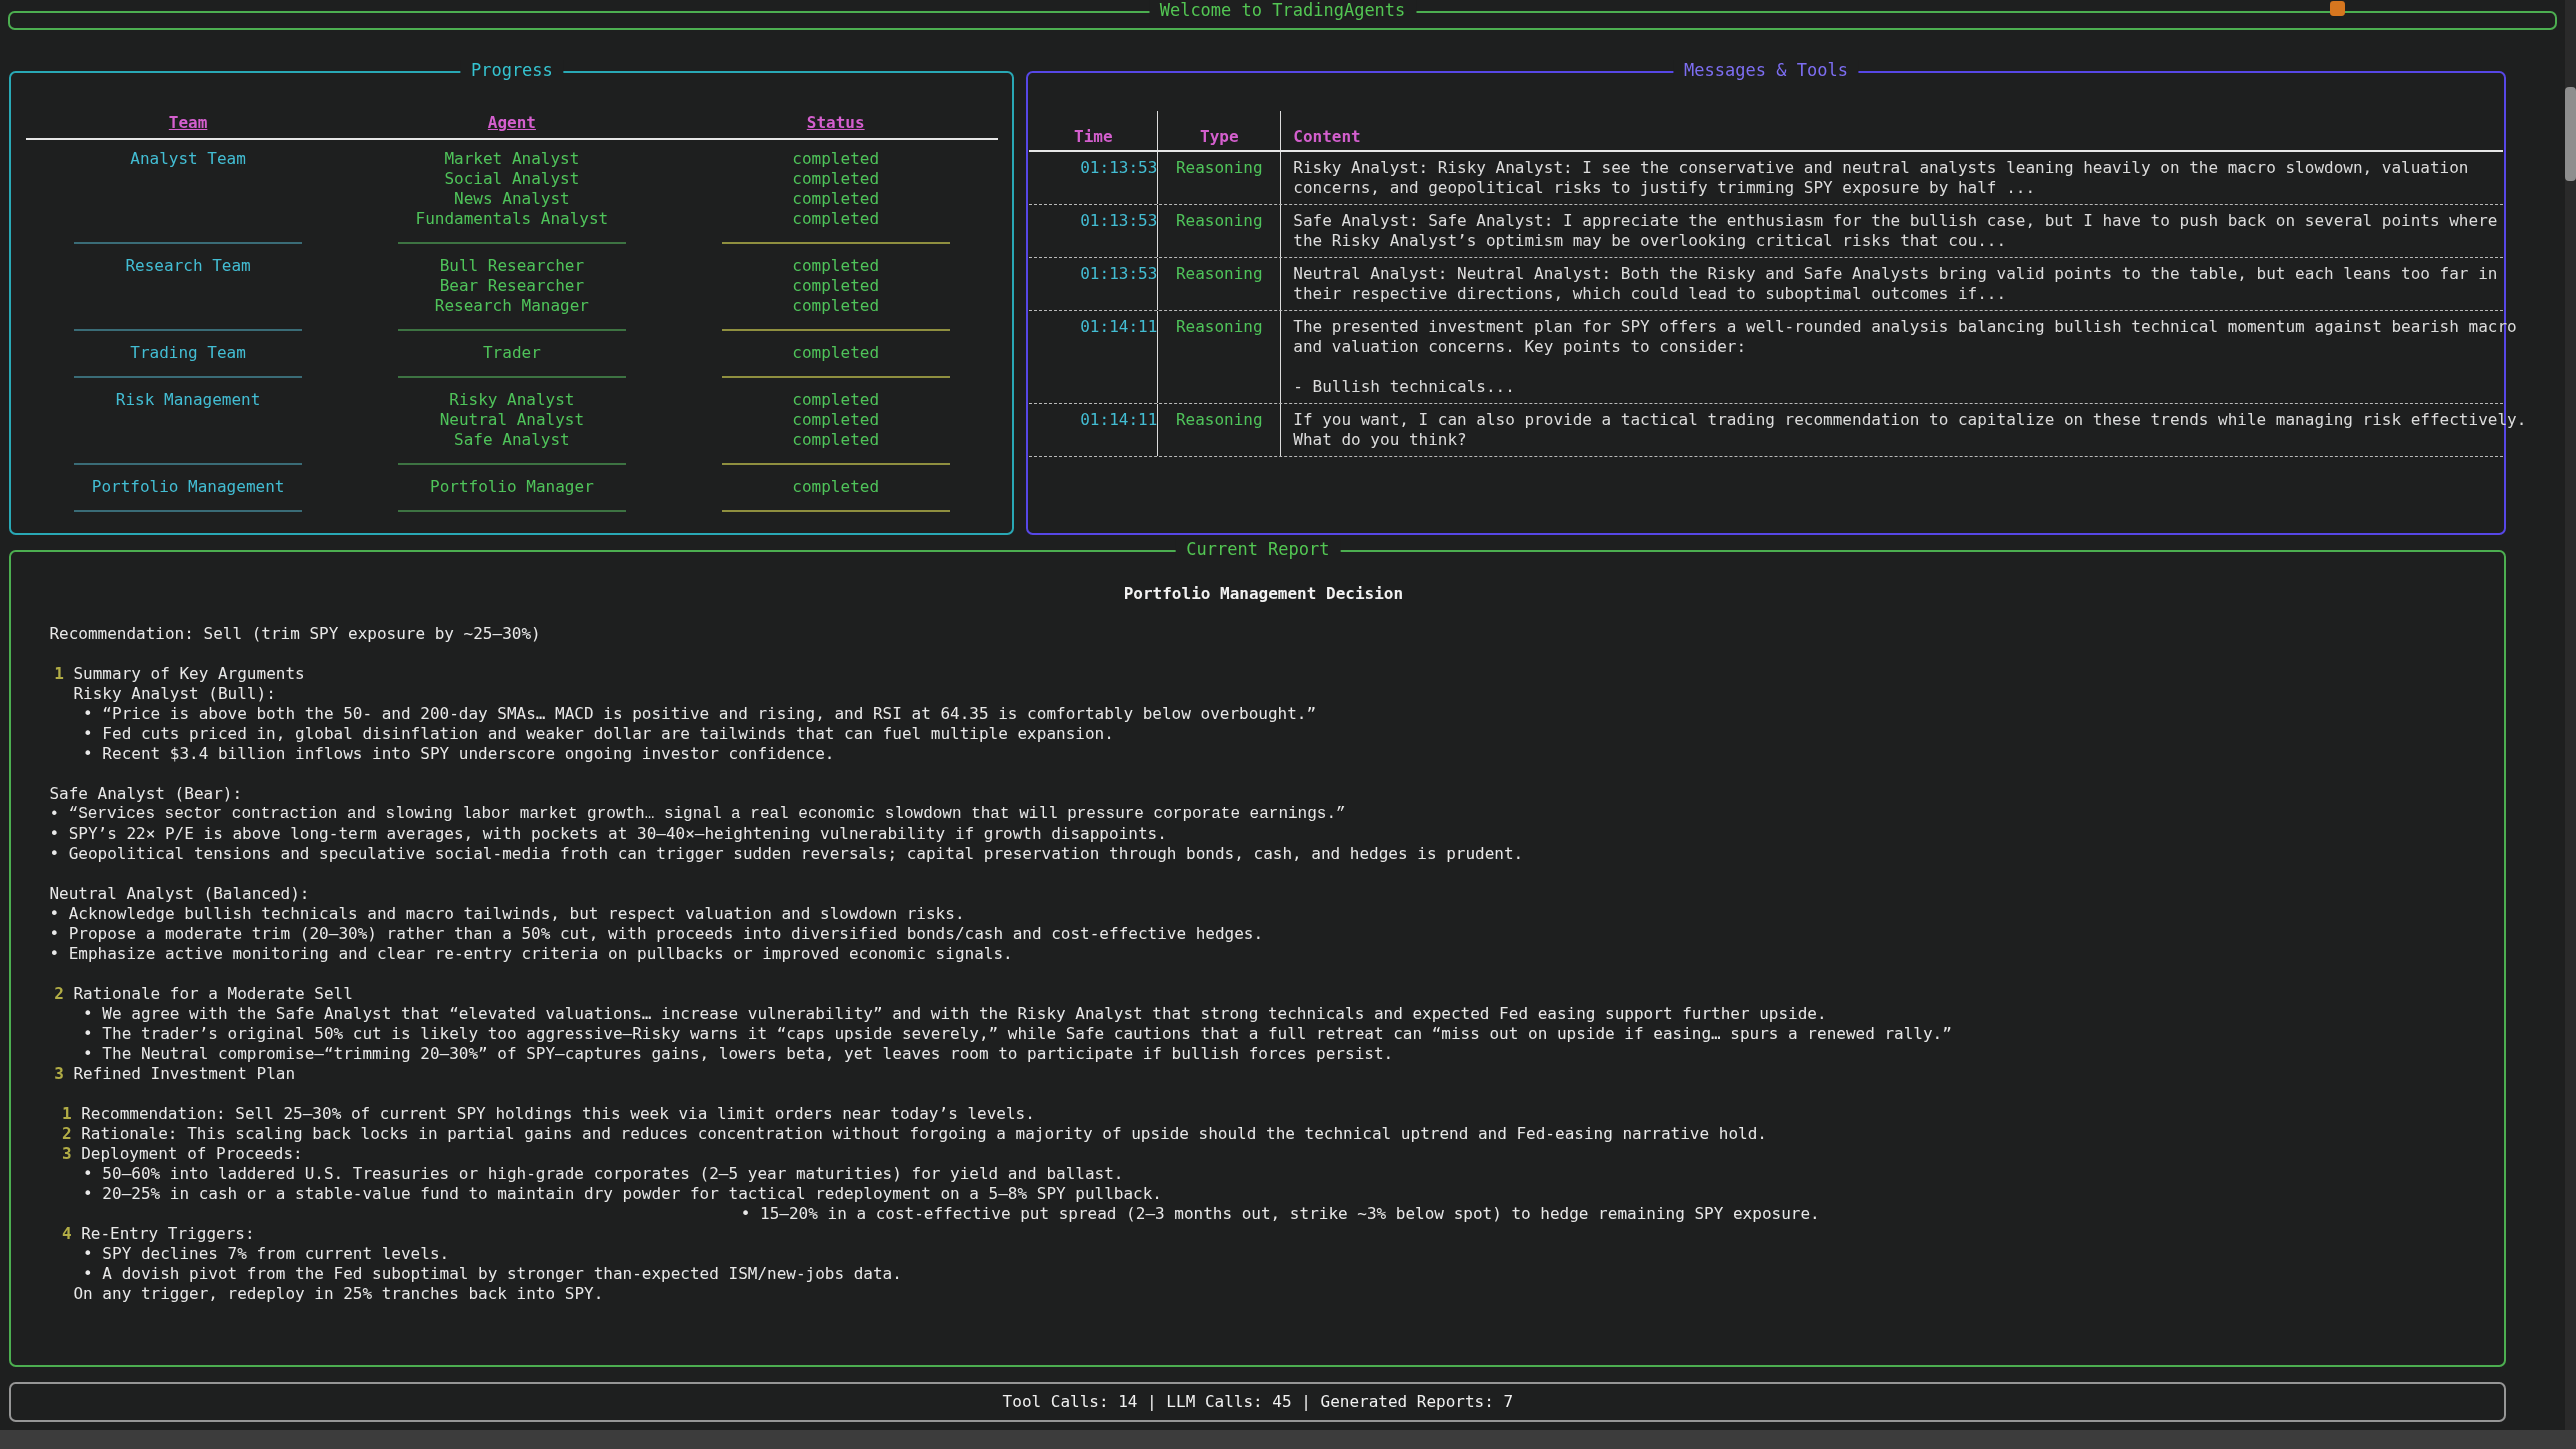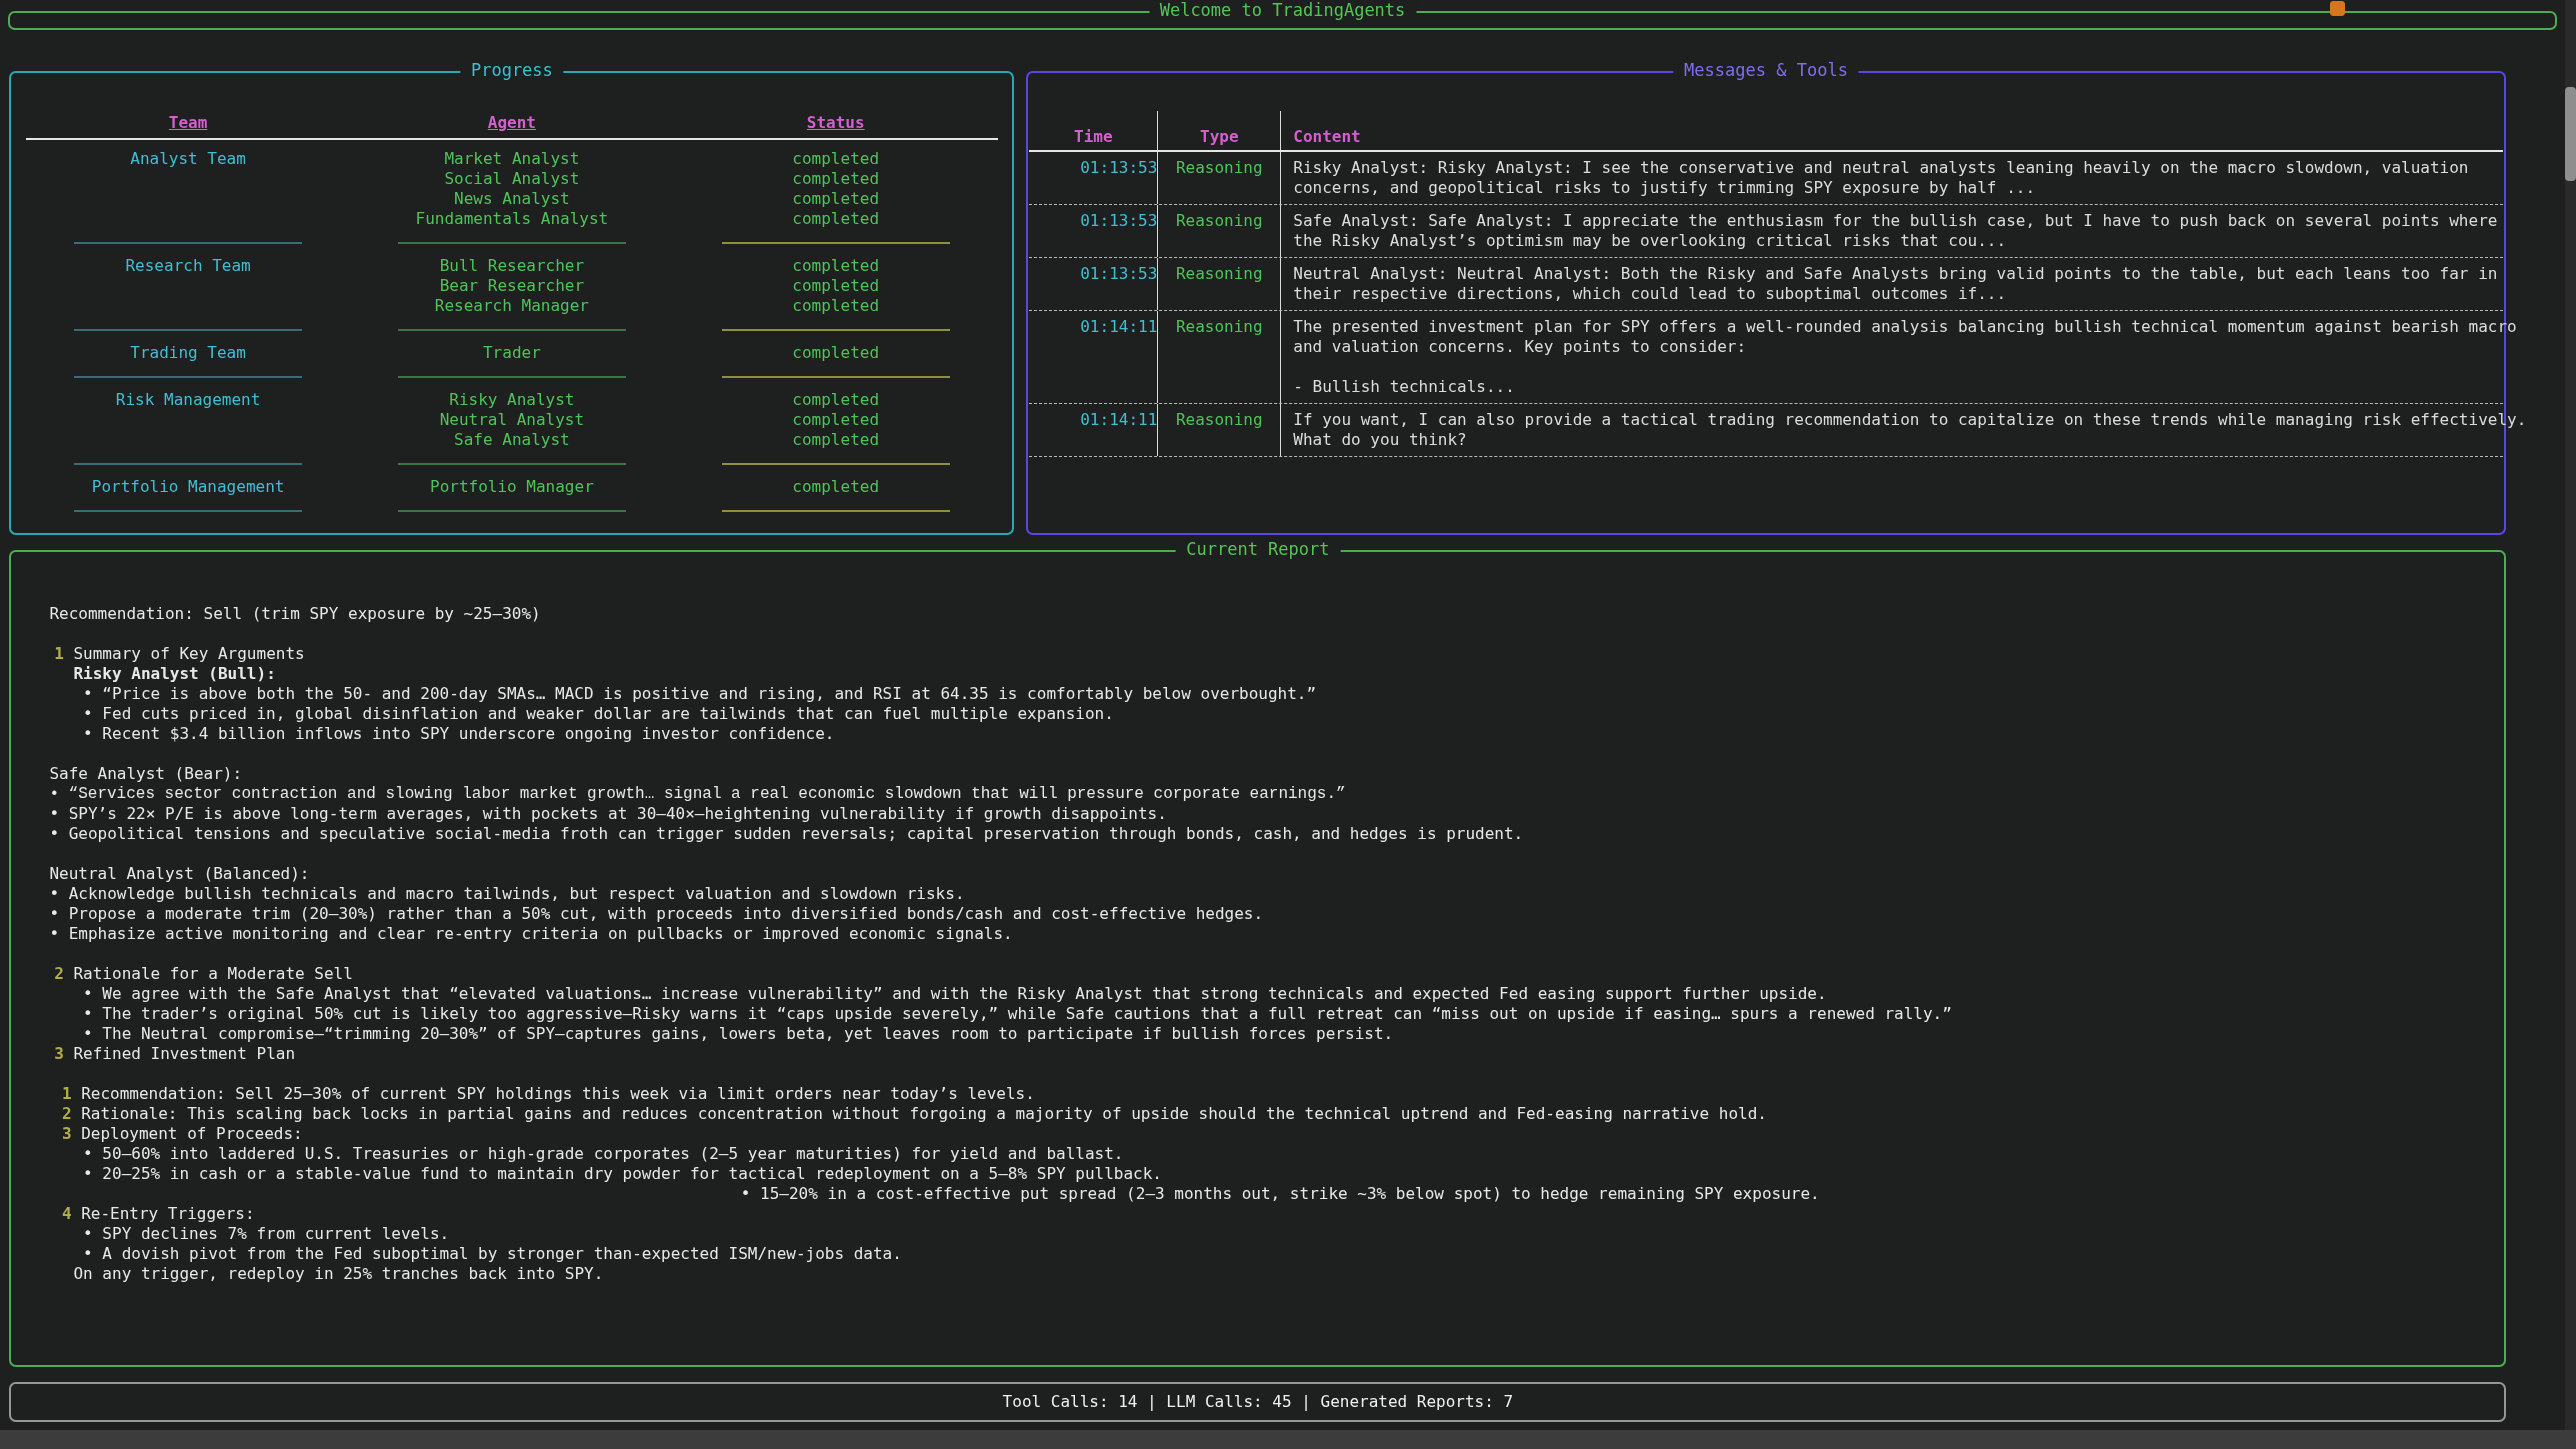--- a/index.html
+++ b/index.html
@@ -219,25 +219,26 @@
             <div>What do you think?</div>
           </div>
         </div>
       </div>
   </div>
 </div>
 
 <div class="panel report">
   <span class="ptl">Current Report</span>
   <div class="rbody">
+    <div class="rheading">Portfolio Management Decision</div>
     <div class="rlines">
         <div class="rl" style="padding-left: 0ch;"><span>Recommendation: Sell (trim SPY exposure by ~25–30%)</span></div>
         <div class="rl" style="padding-left: 0ch;"><span>&nbsp;</span></div>
         <div class="rl" style="padding-left: 0.5ch;"><span class="mark num">1</span><span>Summary of Key Arguments</span></div>
-        <div class="rl" style="padding-left: 2.5ch; font-weight: bold;"><span>Risky Analyst (Bull):</span></div>
+        <div class="rl" style="padding-left: 2.5ch;"><span>Risky Analyst (Bull):</span></div>
         <div class="rl" style="padding-left: 3.5ch;"><span class="mark bullet">•</span><span>“Price is above both the 50- and 200-day SMAs… MACD is positive and rising, and RSI at 64.35 is comfortably below overbought.”</span></div>
         <div class="rl" style="padding-left: 3.5ch;"><span class="mark bullet">•</span><span>Fed cuts priced in, global disinflation and weaker dollar are tailwinds that can fuel multiple expansion.</span></div>
         <div class="rl" style="padding-left: 3.5ch;"><span class="mark bullet">•</span><span>Recent $3.4 billion inflows into SPY underscore ongoing investor confidence.</span></div>
         <div class="rl" style="padding-left: 0ch;"><span>&nbsp;</span></div>
         <div class="rl" style="padding-left: 0ch;"><span>Safe Analyst (Bear):</span></div>
         <div class="rl" style="padding-left: 0ch; font-family: Liberation Mono, monospace;"><span class="mark bullet">•</span><span>“Services sector contraction and slowing labor market growth… signal a real economic slowdown that will pressure corporate earnings.”</span></div>
         <div class="rl" style="padding-left: 0ch;"><span class="mark bullet">•</span><span>SPY’s 22× P/E is above long-term averages, with pockets at 30–40×—heightening vulnerability if growth disappoints.</span></div>
         <div class="rl" style="padding-left: 0ch;"><span class="mark bullet">•</span><span>Geopolitical tensions and speculative social-media froth can trigger sudden reversals; capital preservation through bonds, cash, and hedges is prudent.</span></div>
         <div class="rl" style="padding-left: 0ch;"><span>&nbsp;</span></div>
         <div class="rl" style="padding-left: 0ch;"><span>Neutral Analyst (Balanced):</span></div>

